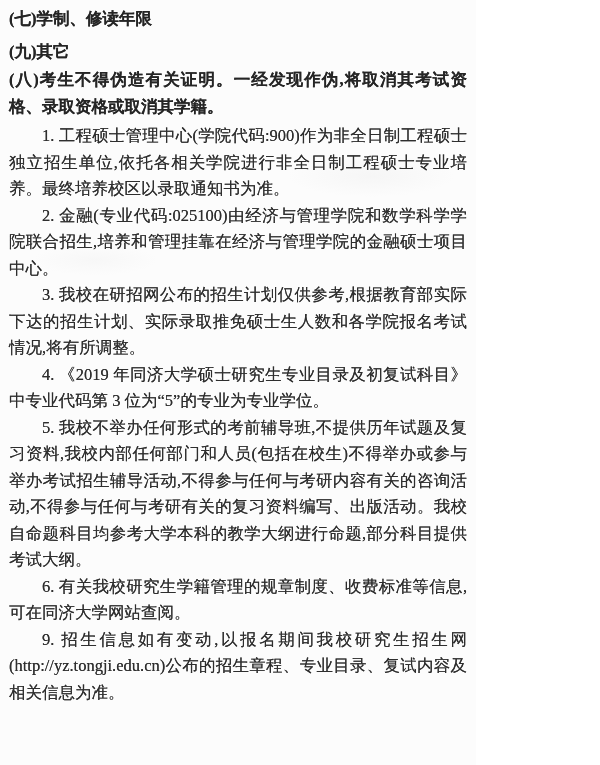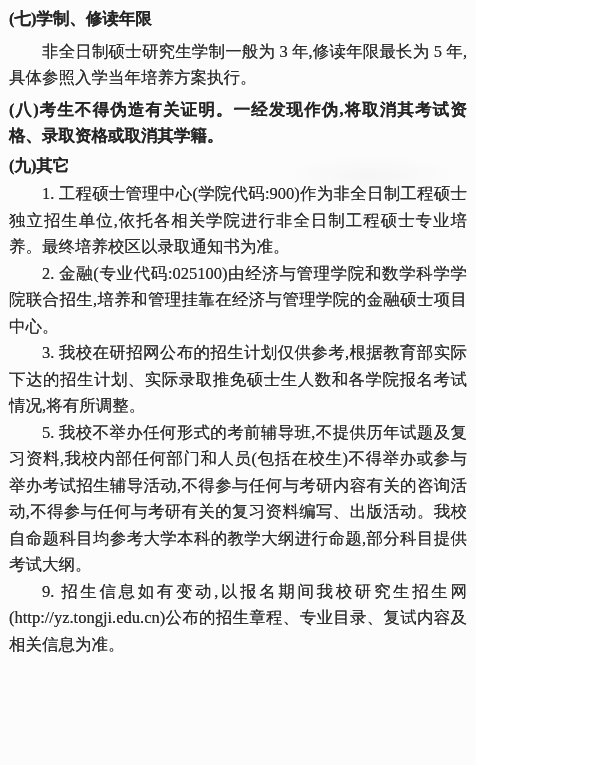--- a/index.html
+++ b/index.html
@@ -40,33 +40,34 @@
     text-shadow: 0 0 0.5px rgba(51,66,155,0.7);
   }
 </style>
 </head>
 <body>
 
 <div class="page">
 
   <p class="para heading mb6">(七)学制、修读年限</p>
 
-  <p class="para indent mb5">非全日制硕士研究生学制一般为 3 年,修读年限最长为 5 年,具体参照入学当年培养方案执行。</p>
+
+  <p class="para heading mb2">(九)其它</p>
 
   <p class="para heading mb3">(八)考生不得伪造有关证明。一经发现作伪,将取消其考试资格、录取资格或取消其学籍。</p>
-
-  <p class="para heading mb2">(九)其它</p>
 
   <p class="para indent">1. 工程硕士管理中心(学院代码:900)作为非全日制工程硕士独立招生单位,依托各相关学院进行非全日制工程硕士专业培养。最终培养校区以录取通知书为准。</p>
 
   <p class="para indent">2. 金融(专业代码:025100)由经济与管理学院和数学科学学院联合招生,培养和管理挂靠在经济与管理学院的金融硕士项目中心。</p>
 
   <p class="para indent">3. 我校在研招网公布的招生计划仅供参考,根据教育部实际下达的招生计划、实际录取推免硕士生人数和各学院报名考试情况,将有所调整。</p>
 
+  <p class="para indent">4. 《2019 年同济大学硕士研究生专业目录及初复试科目》中专业代码第 3 位为“5”的专业为专业学位。</p>
 
   <p class="para indent">5. 我校不举办任何形式的考前辅导班,不提供历年试题及复习资料,我校内部任何部门和人员(包括在校生)不得举办或参与举办考试招生辅导活动,不得参与任何与考研内容有关的咨询活动,不得参与任何与考研有关的复习资料编写、出版活动。我校自命题科目均参考大学本科的教学大纲进行命题,部分科目提供考试大纲。</p>
 
+  <p class="para indent">6. 有关我校研究生学籍管理的规章制度、收费标准等信息,可在同济大学网站查阅。</p>
 
 
 
   <p class="para indent">9. 招生信息如有变动,以报名期间我校研究生招生网(http://yz.tongji.edu.cn)公布的招生章程、专业目录、复试内容及相关信息为准。</p>
 
 </div>
 
 </body></html>

